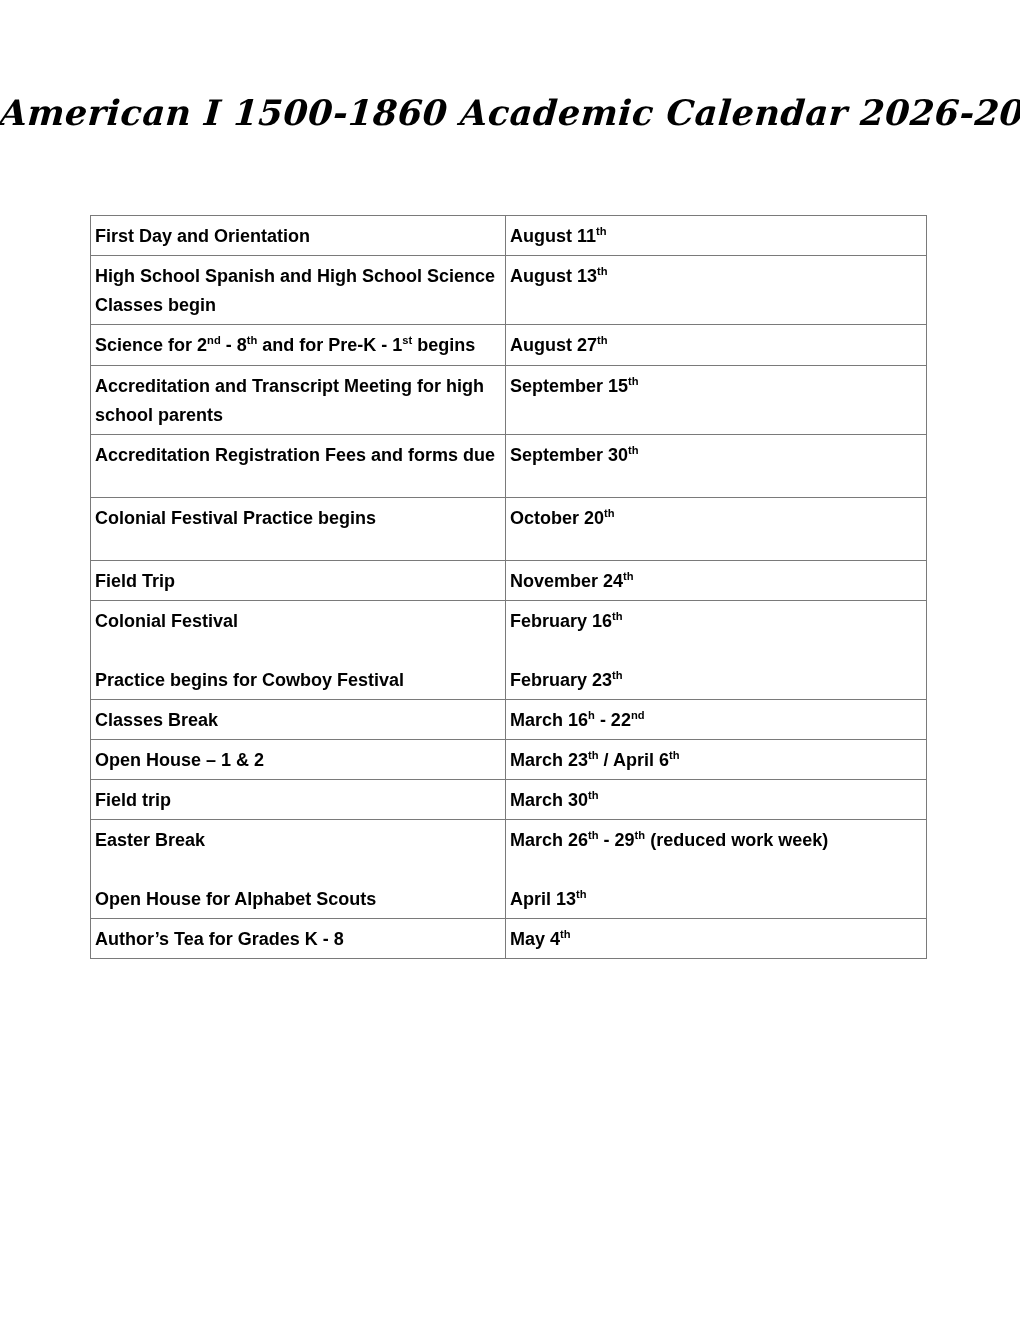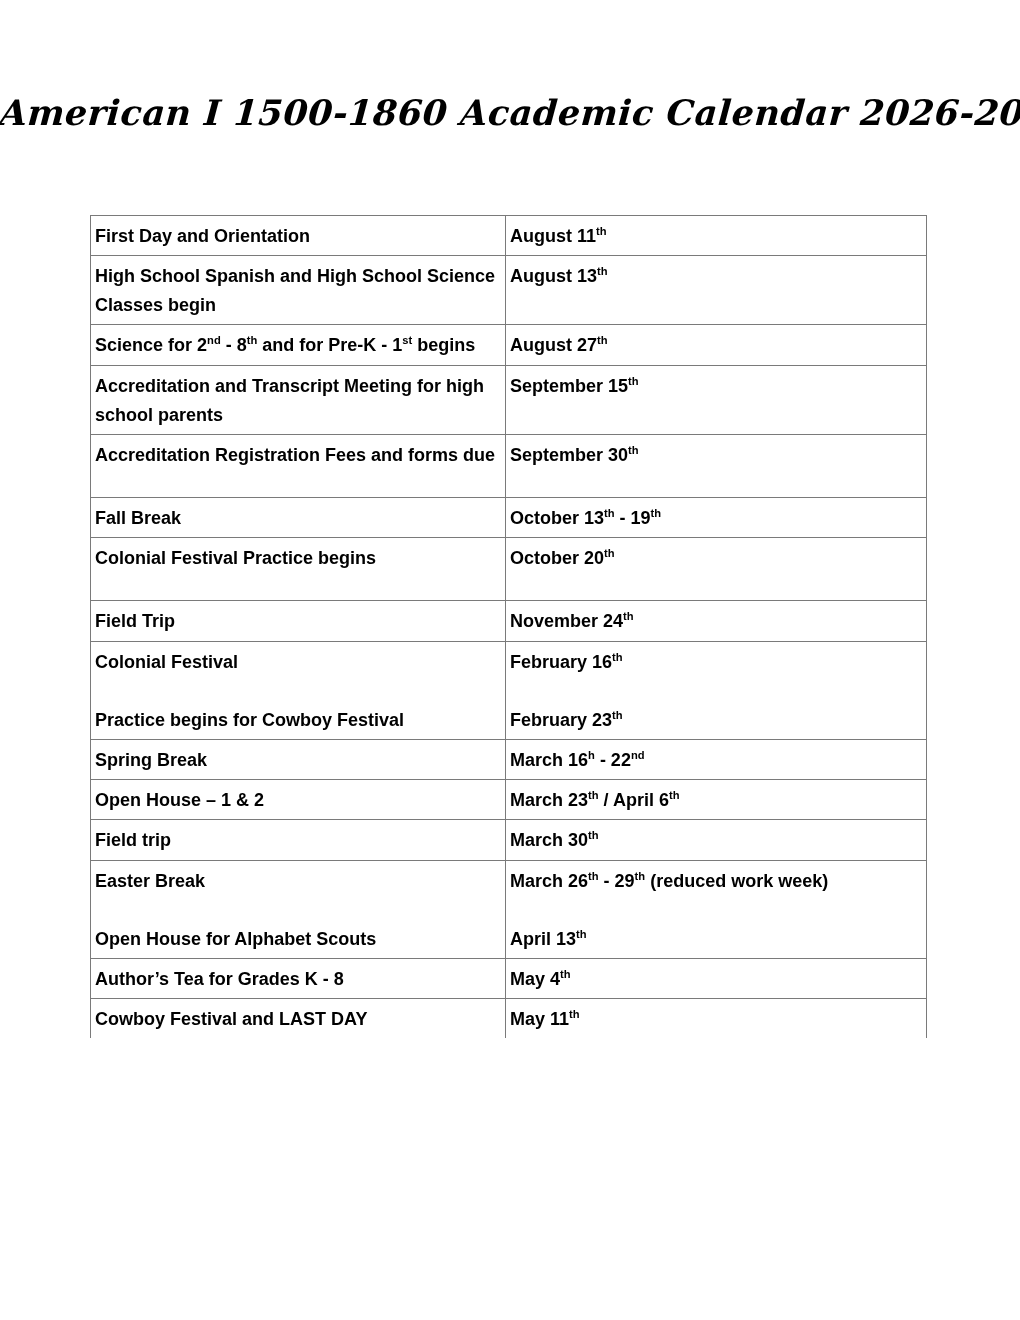--- a/index.html
+++ b/index.html
@@ -107,55 +107,47 @@
         </tr>
         <tr>
           <td>Accreditation and Transcript Meeting for high school parents</td>
           <td>September 15<sup>th</sup></td>
         </tr>
         <tr>
           <td>Accreditation Registration Fees and forms due<span class="blank-line"></span></td>
           <td>September 30<sup>th</sup><span class="blank-line"></span></td>
         </tr>
         <tr>
-          <td>Fall Break</td>
-          <td>October 13<sup>th</sup> - 19<sup>th</sup></td>
-        </tr>
-        <tr>
           <td>Colonial Festival Practice begins<span class="blank-line"></span></td>
           <td>October 20<sup>th</sup><span class="blank-line"></span></td>
         </tr>
         <tr>
           <td>Field Trip</td>
           <td>November 24<sup>th</sup></td>
         </tr>
         <tr>
           <td>Colonial Festival<br><br>Practice begins for Cowboy Festival</td>
           <td>February 16<sup>th</sup><br><br>February 23<sup>th</sup></td>
         </tr>
         <tr>
-          <td>Spring Break</td>
+          <td>Classes Break</td>
           <td>March 16<sup>h</sup> - 22<sup>nd</sup></td>
         </tr>
         <tr>
           <td>Open House – 1 &amp; 2</td>
           <td>March 23<sup>th</sup> / April 6<sup>th</sup></td>
         </tr>
         <tr>
           <td>Field trip</td>
           <td>March 30<sup>th</sup></td>
         </tr>
         <tr>
           <td>Easter Break<br><br>Open House for Alphabet Scouts</td>
           <td>March 26<sup>th</sup> - 29<sup>th</sup> (reduced work week)<br><br>April 13<sup>th</sup></td>
         </tr>
         <tr>
           <td>Author’s Tea for Grades K - 8</td>
           <td>May 4<sup>th</sup></td>
         </tr>
-        <tr class="row-last">
-          <td>Cowboy Festival and LAST DAY</td>
-          <td>May 11<sup>th</sup></td>
-        </tr>
       </tbody>
   </table>
 
 </div>
 
 </body></html>

